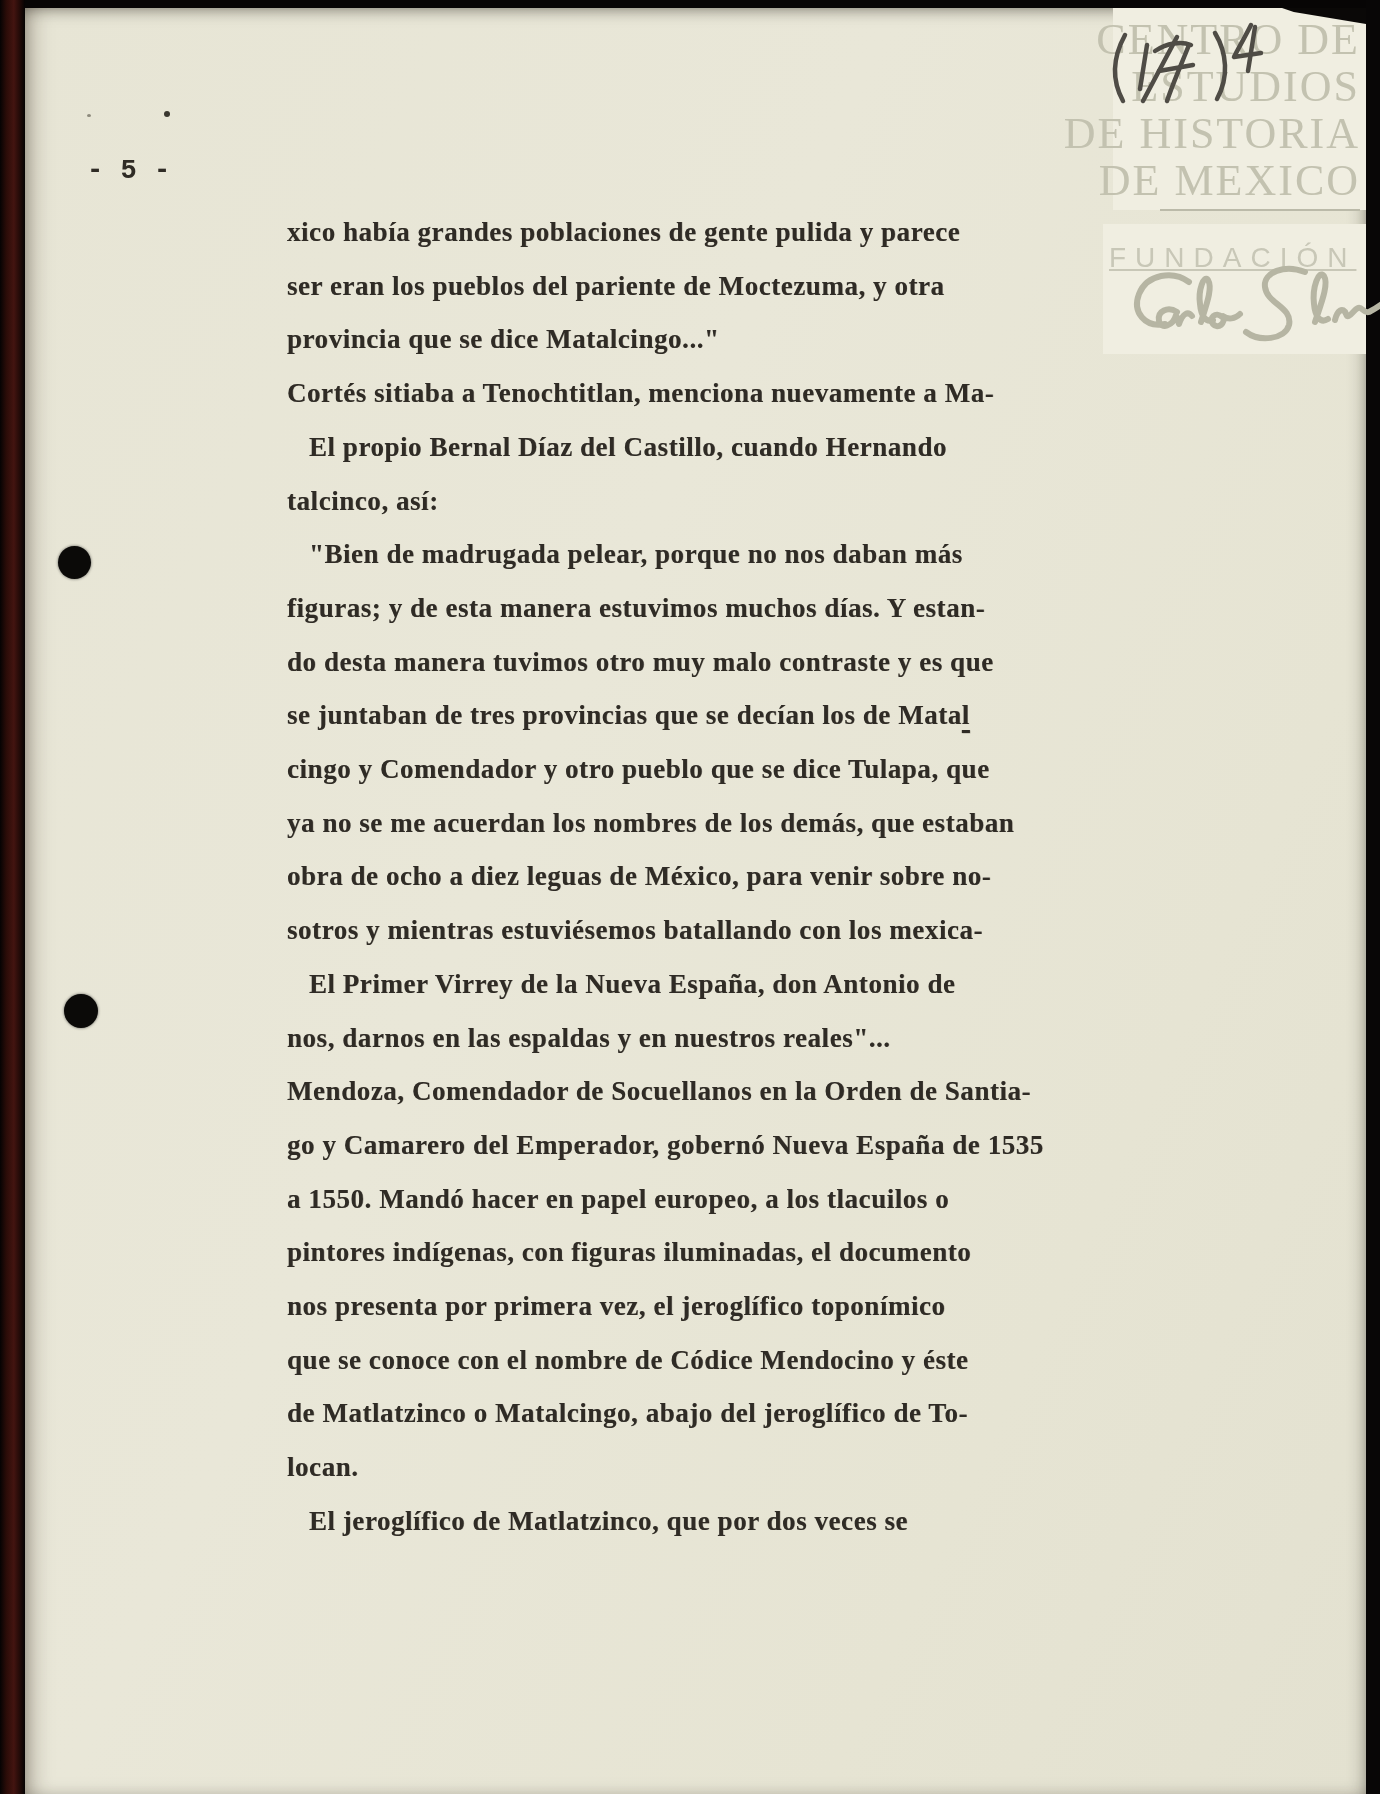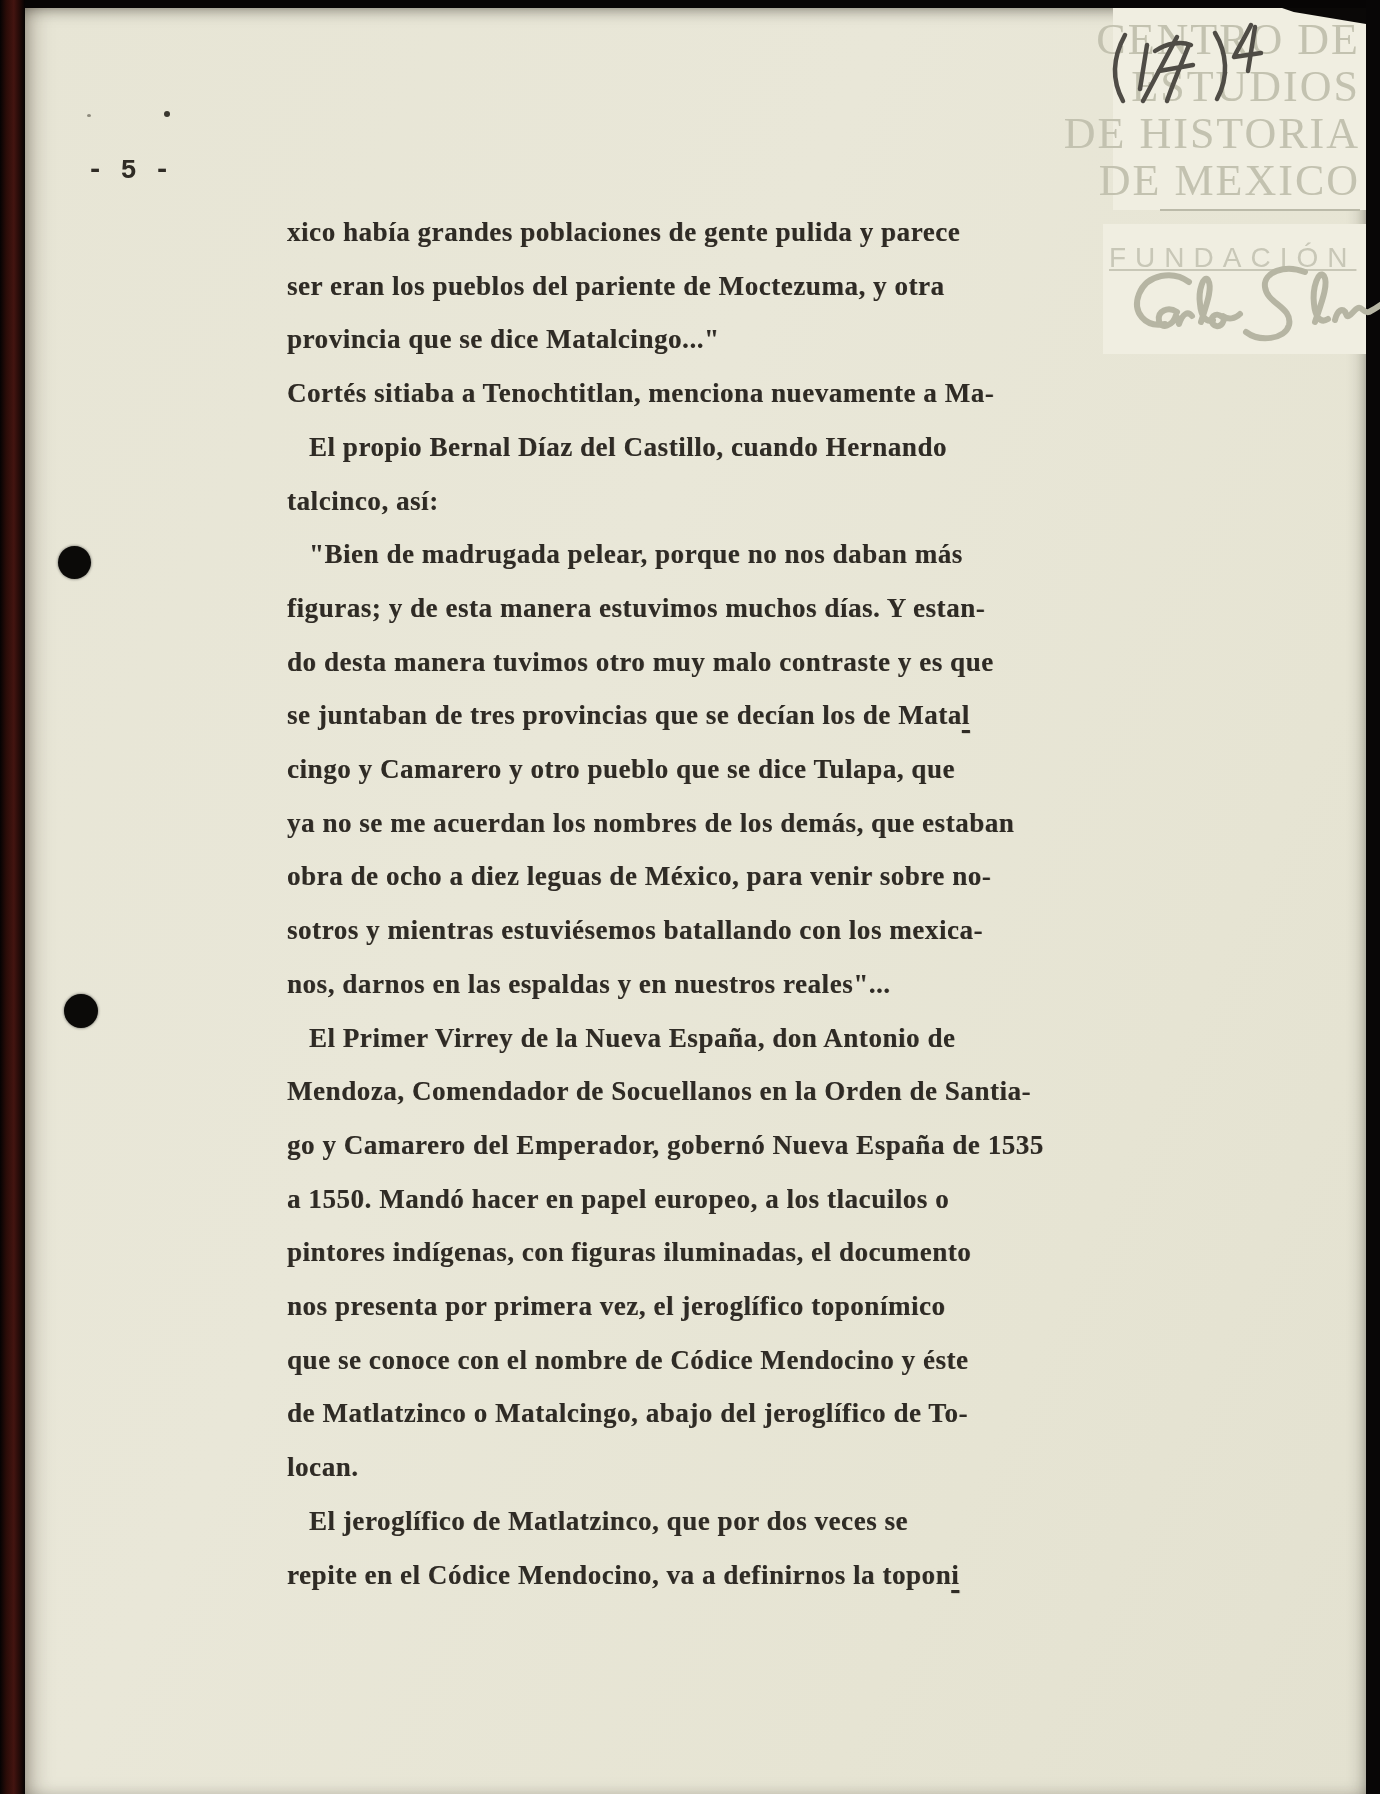--- a/index.html
+++ b/index.html
@@ -142,48 +142,47 @@
         <div class="tline"><span class="tl-text">talcinco, así:</span></div>
 
         <div class="tline"><span class="tl-text">   "Bien de madrugada pelear, porque no nos daban más</span></div>
 
         <div class="tline"><span class="tl-text">figuras; y de esta manera estuvimos muchos días. Y estan-</span></div>
 
         <div class="tline"><span class="tl-text">do desta manera tuvimos otro muy malo contraste y es que</span></div>
 
         <div class="tline"><span class="tl-text">se juntaban de tres provincias que se decían los de Mata</span><span class="tl-tail">l</span></div>
 
-        <div class="tline"><span class="tl-text">cingo y Camarero y otro pueblo que se dice Tulapa, que</span></div>
+        <div class="tline"><span class="tl-text">cingo y Comendador y otro pueblo que se dice Tulapa, que</span></div>
 
         <div class="tline"><span class="tl-text">ya no se me acuerdan los nombres de los demás, que estaban</span></div>
 
         <div class="tline"><span class="tl-text">obra de ocho a diez leguas de México, para venir sobre no-</span></div>
 
         <div class="tline"><span class="tl-text">sotros y mientras estuviésemos batallando con los mexica-</span></div>
 
+        <div class="tline"><span class="tl-text">   El Primer Virrey de la Nueva España, don Antonio de</span></div>
+
         <div class="tline"><span class="tl-text">nos, darnos en las espaldas y en nuestros reales"...</span></div>
-
-        <div class="tline"><span class="tl-text">   El Primer Virrey de la Nueva España, don Antonio de</span></div>
 
         <div class="tline"><span class="tl-text">Mendoza, Comendador de Socuellanos en la Orden de Santia-</span></div>
 
         <div class="tline"><span class="tl-text">go y Camarero del Emperador, gobernó Nueva España de 1535</span></div>
 
         <div class="tline"><span class="tl-text">a 1550. Mandó hacer en papel europeo, a los tlacuilos o</span></div>
 
         <div class="tline"><span class="tl-text">pintores indígenas, con figuras iluminadas, el documento</span></div>
 
         <div class="tline"><span class="tl-text">nos presenta por primera vez, el jeroglífico toponímico</span></div>
 
         <div class="tline"><span class="tl-text">que se conoce con el nombre de Códice Mendocino y éste</span></div>
 
         <div class="tline"><span class="tl-text">de Matlatzinco o Matalcingo, abajo del jeroglífico de To-</span></div>
 
         <div class="tline"><span class="tl-text">locan.</span></div>
 
         <div class="tline"><span class="tl-text">   El jeroglífico de Matlatzinco, que por dos veces se</span></div>
 
-        <div class="tline"><span class="tl-text">repite en el Códice Mendocino, va a definirnos la topon</span><span class="tl-tail">i</span></div>
       </div>
 
     <div class="corner-tr"></div>
   </div>
 </div>
 
 </body></html>

